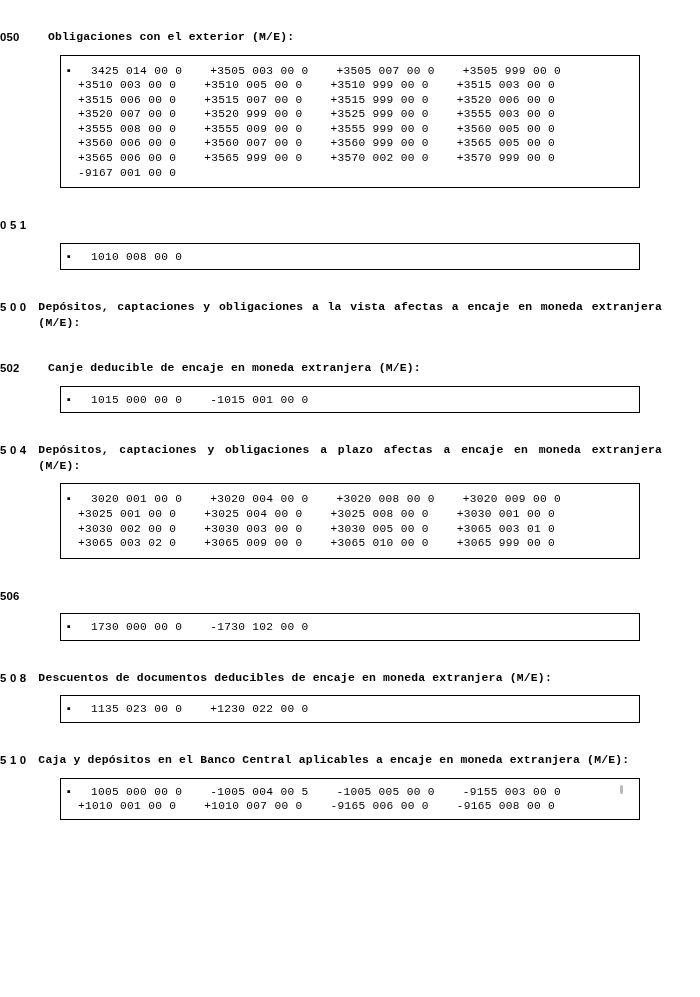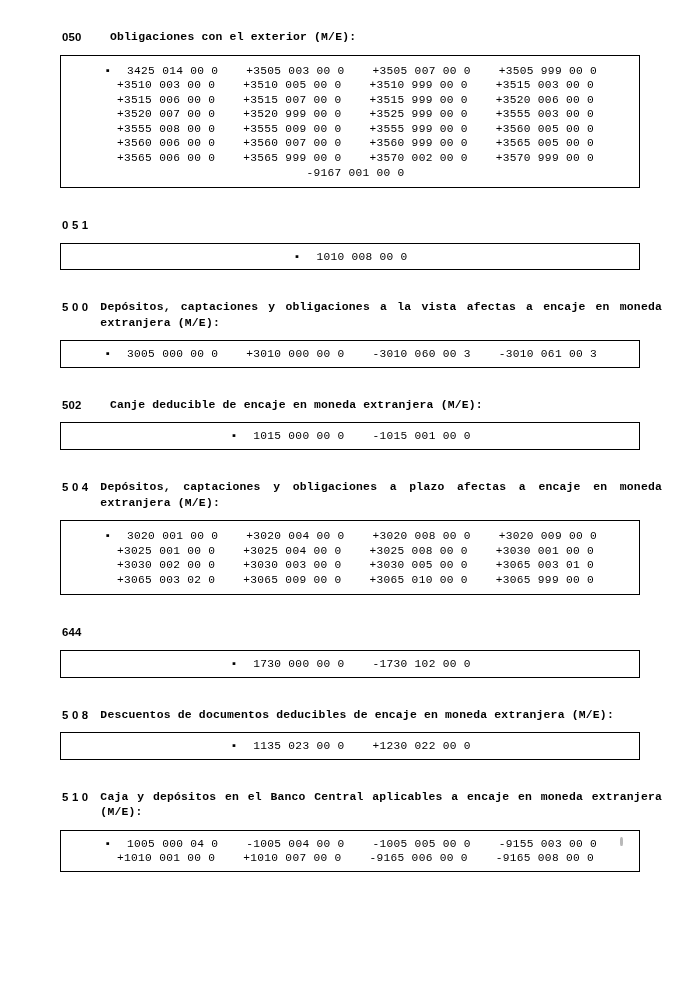--- a/index.html
+++ b/index.html
@@ -26,21 +26,20 @@
     margin: 0 0 0 0;
     padding: 0 0 0 0;
   }
   .sec-head {
     display: flex;
     align-items: flex-start;
     font-size: 11.4px;
     font-weight: bold;
     letter-spacing: 0.2px;
     line-height: 15.5px;
-    margin-left: 62px;
     margin-right: 38px;
   }
   .sec-num {
     flex: 0 0 auto;
     white-space: nowrap;
     font-weight: bold;
   }
   .sec-num.wide {
     min-width: 36px;
   }
@@ -63,21 +62,20 @@
   .box.tall {
     padding-top: 7px;
     padding-bottom: 7px;
   }
   .rows {
     font-family: "Liberation Mono", monospace;
     font-size: 11.2px;
     line-height: 14.6px;
     letter-spacing: 0.3px;
     white-space: pre;
-    text-align: center;
   }
   .bullet {
     display: inline-block;
     width: 10px;
     font-family: "Liberation Sans", sans-serif;
     font-size: 11px;
     font-weight: bold;
   }
   .rowline {
     display: block;
@@ -122,23 +120,20 @@
     </div>
   </div>
 
   <div class="spacer-lg"></div>
 
   <div class="section">
     <div class="sec-head">
       <span class="sec-num">5 0 0</span>
       <span class="sec-title justify">Depósitos, captaciones y obligaciones a la vista afectas a encaje en moneda extranjera (M/E):</span>
     </div>
-    <div class="box">
-      <div class="rows"><span class="bullet">▪</span><span>  3005 000 00 0    +3010 000 00 0    -3010 060 00 3    -3010 061 00 3</span></div>
-    </div>
   </div>
 
   <div class="spacer-lg"></div>
 
   <div class="section">
     <div class="sec-head">
       <span class="sec-num wide">502</span>
       <span class="sec-title">Canje deducible de encaje en moneda extranjera (M/E):</span>
     </div>
     <div class="box">
@@ -155,21 +150,21 @@
     </div>
     <div class="box tall">
       <div class="rows"><span class="bullet">▪</span><span>  3020 001 00 0    +3020 004 00 0    +3020 008 00 0    +3020 009 00 0</span><span class="rowline"> +3025 001 00 0    +3025 004 00 0    +3025 008 00 0    +3030 001 00 0</span><span class="rowline"> +3030 002 00 0    +3030 003 00 0    +3030 005 00 0    +3065 003 01 0</span><span class="rowline"> +3065 003 02 0    +3065 009 00 0    +3065 010 00 0    +3065 999 00 0</span></div>
     </div>
   </div>
 
   <div class="spacer-lg"></div>
 
   <div class="section">
     <div class="sec-head">
-      <span class="sec-num wide">644</span>
+      <span class="sec-num wide">506</span>
     </div>
     <div class="box">
       <div class="rows"><span class="bullet">▪</span><span>  1730 000 00 0    -1730 102 00 0</span></div>
     </div>
   </div>
 
   <div class="spacer-lg"></div>
 
   <div class="section">
     <div class="sec-head">
@@ -182,18 +177,18 @@
   </div>
 
   <div class="spacer-lg"></div>
 
   <div class="section">
     <div class="sec-head">
       <span class="sec-num">5 1 0</span>
       <span class="sec-title justify">Caja y depósitos en el Banco Central aplicables a encaje en moneda extranjera (M/E):</span>
     </div>
     <div class="box">
-      <div class="rows"><span class="bullet">▪</span><span>  1005 000 04 0    -1005 004 00 0    -1005 005 00 0    -9155 003 00 0</span><span class="rowline"> +1010 001 00 0    +1010 007 00 0    -9165 006 00 0    -9165 008 00 0</span></div>
+      <div class="rows"><span class="bullet">▪</span><span>  1005 000 00 0    -1005 004 00 5    -1005 005 00 0    -9155 003 00 0</span><span class="rowline"> +1010 001 00 0    +1010 007 00 0    -9165 006 00 0    -9165 008 00 0</span></div>
       <div class="smudge" style="top:6px;"></div>
     </div>
   </div>
 
 </div>
 
 </body></html>

